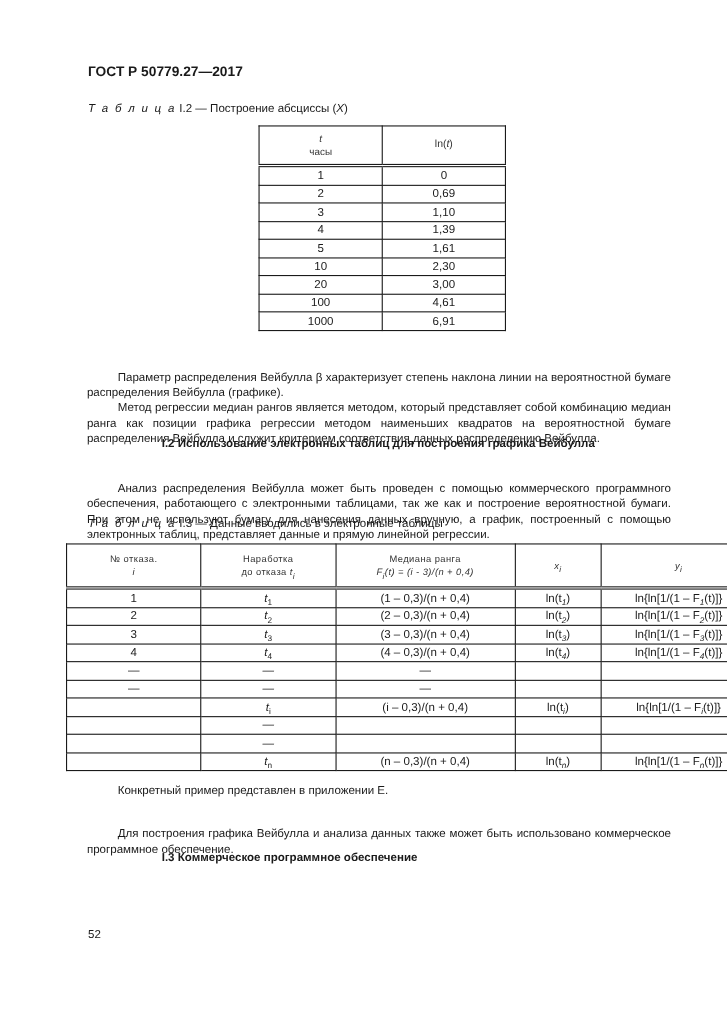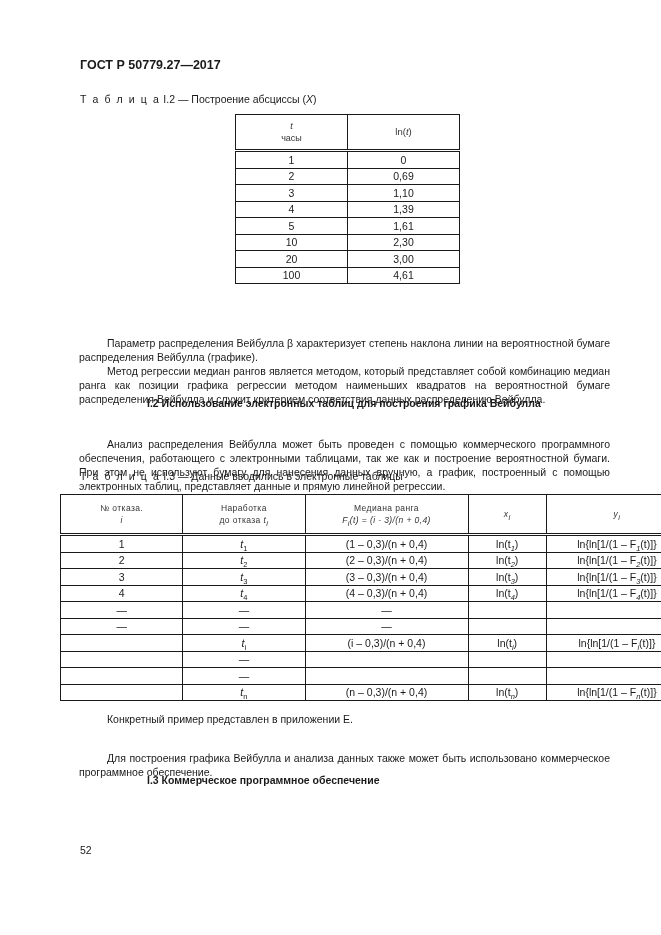--- a/index.html
+++ b/index.html
@@ -3,21 +3,21 @@
 <meta charset="utf-8">
 <style>
   html, body { margin: 0; padding: 0; background: #ffffff; }
   body {
     width: 661px; height: 935px; position: relative; overflow: hidden;
     font-family: "Liberation Sans", sans-serif; color: #1a1a1a;
   }
   .abs { position: absolute; }
   .doc-id { left: 80px; top: 58px; font-size: 12.5px; font-weight: bold; }
   .caption { font-size: 10.5px; white-space: nowrap; }
-  .caption .spaced { letter-spacing: 1.6px; }
+  .caption .spaced { letter-spacing: 1.6px; font-style: italic; }
   .para { left: 79px; width: 531px; font-size: 10.5px; line-height: 14px; text-align: justify; }
   .para p { margin: 0; text-indent: 28px; }
   .heading { font-size: 10.5px; font-weight: bold; white-space: nowrap; padding-left: 40px; }
   table { border-collapse: collapse; }
   td { border: 1px solid #1a1a1a; text-align: center; font-size: 10.5px; padding: 0; }
   .t2 { left: 235px; top: 114px; width: 225px; }
   .t2 td { height: 15.5px; }
   .t2 .hdr td { height: 34px; font-size: 9px; line-height: 12px; color: #333; }
   .t2 .hdr td, .t3 .hdr td { border-bottom: 3px double #1a1a1a; }
   .t3 { left: 60px; top: 494px; width: 628px; }
@@ -70,20 +70,24 @@
         <td>2,30</td>
       </tr>
   <tr>
         <td>20</td>
         <td>3,00</td>
       </tr>
   <tr>
         <td>100</td>
         <td>4,61</td>
       </tr>
+  <tr>
+        <td>1000</td>
+        <td>6,91</td>
+      </tr>
 </tbody>
   </table>
 
 <div class="abs para" style="top:336px;">
   <p>Параметр распределения Вейбулла β характеризует степень наклона линии на вероятностной бумаге распределения Вейбулла (графике).</p>
   <p>Метод регрессии медиан рангов является методом, который представляет собой комбинацию медиан ранга как позиции графика регрессии методом наименьших квадратов на вероятностной бумаге распределения Вейбулла и служит критерием соответствия данных распределению Вейбулла.</p>
 </div>
 
 <div class="abs heading" style="left:107px; top:397px;">I.2 Использование электронных таблиц для построения графика Вейбулла</div>
 

